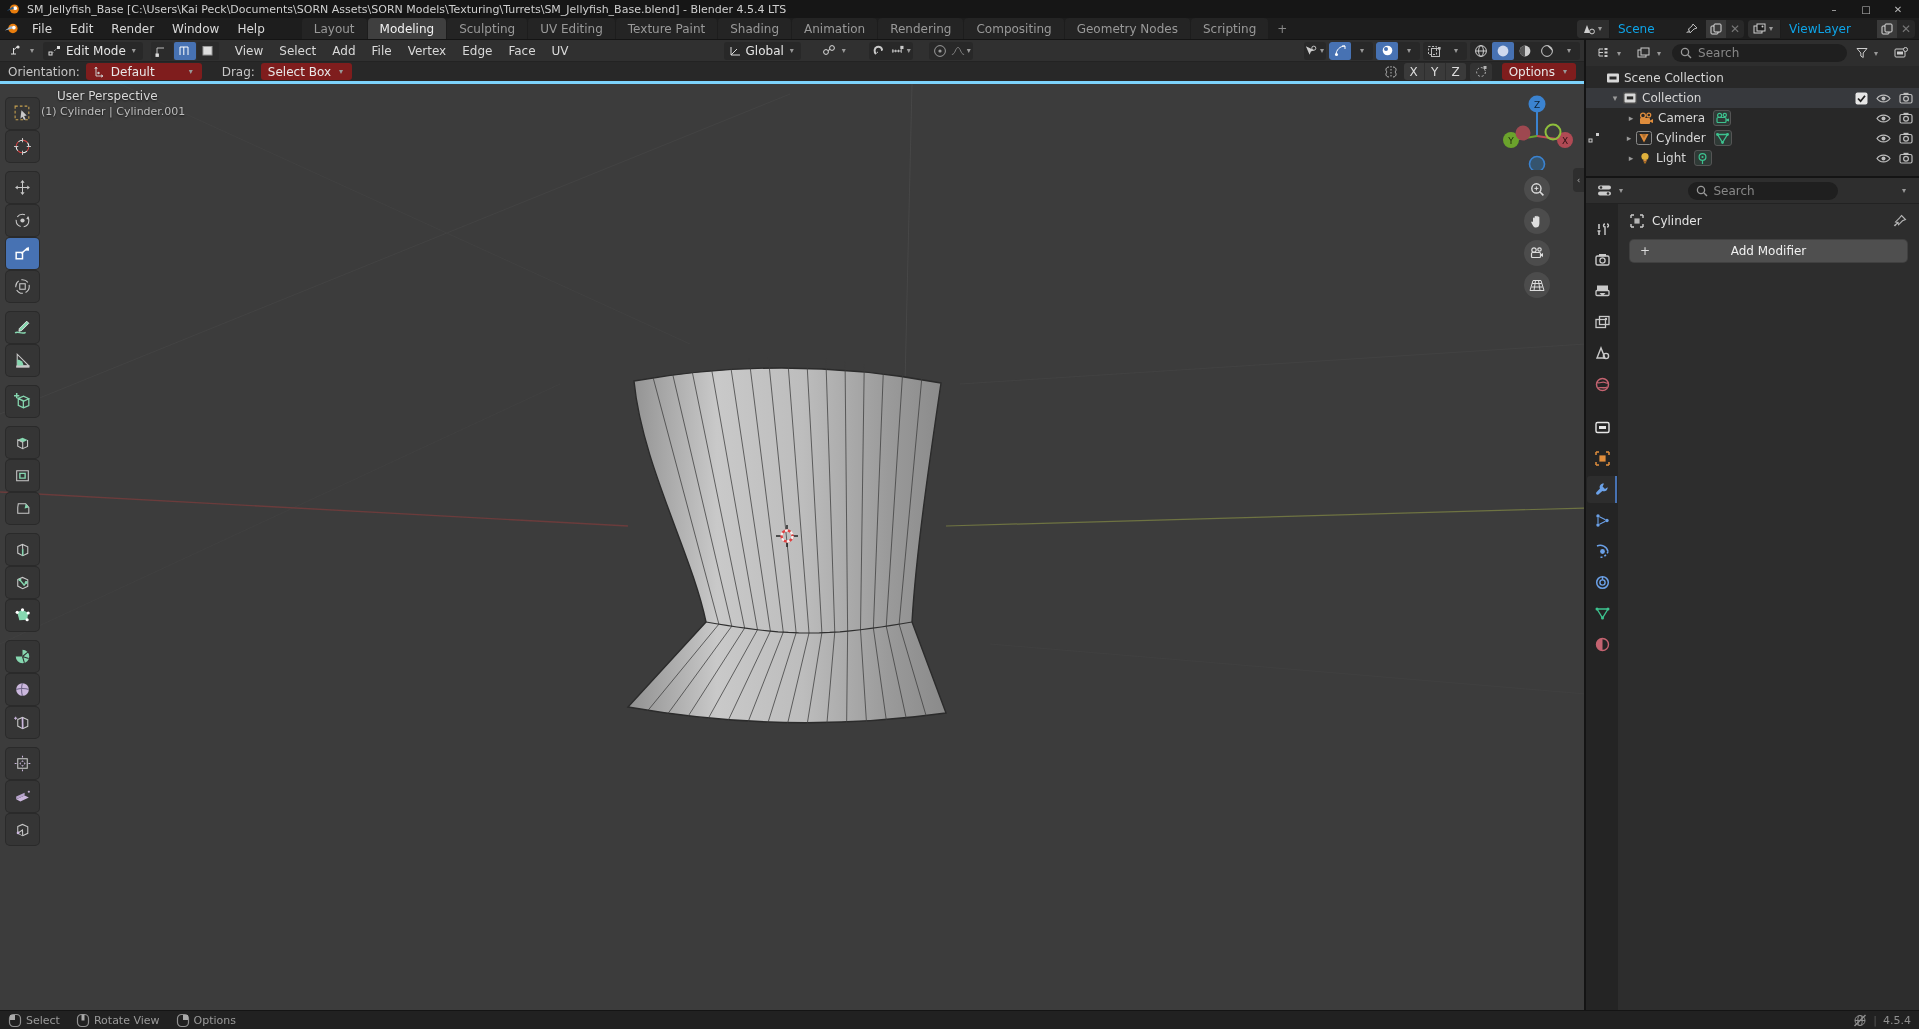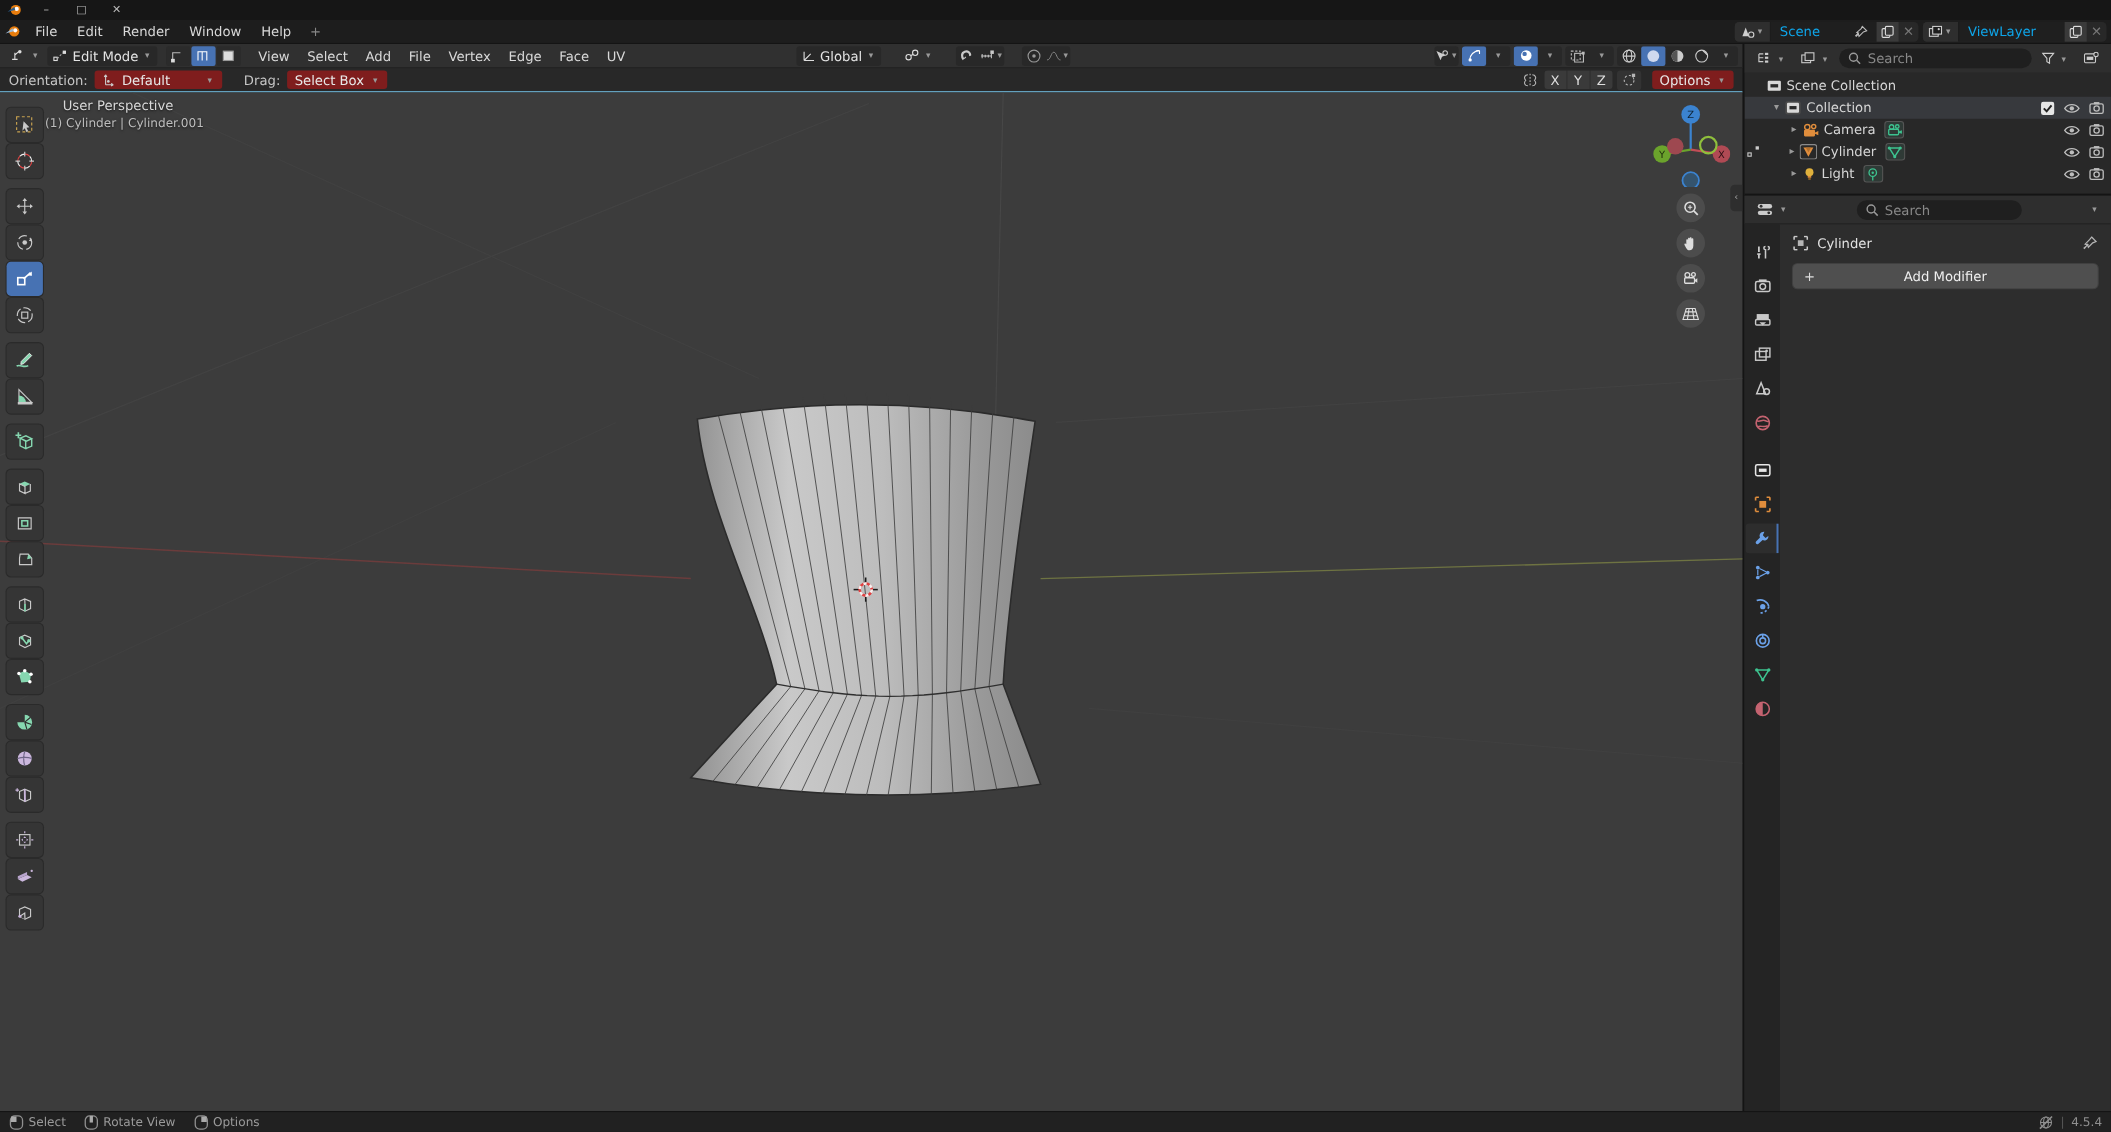--- a/index.html
+++ b/index.html
@@ -41,21 +41,21 @@
   .sel-mode.active{background:#4772b3;}
   .vp-menus{display:flex;align-items:flex-end;}
   .vp-menus .menu-item{padding:0 8px;height:18px;}
   .hdr-center{display:flex;align-items:center;gap:16px;margin-left:145px;}
   .hdr-right{margin-left:auto;display:flex;align-items:center;gap:3px;}
   .tgl{width:22px;height:18px;border-radius:2px;display:flex;align-items:center;justify-content:center;background:transparent;color:#ccc;}
   .tgl.on{background:#4772b3;color:#fff;}
   .tgl-grp{display:flex;background:#282828;border-radius:3px;overflow:hidden;}
   .chev{font-size:8px;color:#999;padding:0 2px;}
 
-  .vp-toolsettings{height:22px;background:#282828;display:flex;align-items:center;padding:0 8px;gap:6px;flex:0 0 auto;border-bottom:1px solid #7dd3fc;}
+  .vp-toolsettings{height:22px;background:#282828;display:flex;align-items:center;padding:0 8px;gap:6px;flex:0 0 auto;border-bottom:3px solid #7dd3fc;}
   .ts-label{color:#c6c6c6;}
   .ts-field{background:#7f1d1d;border-radius:3px;height:17px;display:flex;align-items:center;gap:6px;padding:0 7px;color:#e8e8e8;}
   .ts-right{margin-left:auto;display:flex;align-items:center;gap:4px;}
   .axis-btns{display:flex;gap:1px;background:#2e2e2e;border-radius:3px;overflow:hidden;}
   .axis-btn{width:20px;height:17px;display:flex;align-items:center;justify-content:center;background:#3a3a3a;color:#ddd;}
 
   .viewport{flex:1;position:relative;background:#3c3c3c;overflow:hidden;}
   .vp-overlay-text{position:absolute;left:57px;top:5px;color:#d8d8d8;text-shadow:0 1px 2px rgba(0,0,0,.6);font-size:12px;}
   .vp-overlay-sub{position:absolute;left:41px;top:21px;color:#bdbdbd;text-shadow:0 1px 2px rgba(0,0,0,.6);font-size:11px;}
 
@@ -108,20 +108,21 @@
 <body>
 
 <div id="app">
 
   <div class="titlebar">
     <svg class="blender-logo" viewBox="0 0 16 16">
       <circle cx="9.5" cy="8" r="5.2" fill="#e87d0d"></circle>
         <circle cx="10.5" cy="7" r="2.2" fill="#fff"></circle>
       <path d="M1 10 L8 5 L9 8 Z" fill="#2a5c8a"></path>
     </svg>
+    <div class="title">SM_Jellyfish_Base [C:\Users\Kai Peck\Documents\SORN Assets\SORN Models\Texturing\Turrets\SM_Jellyfish_Base.blend] - Blender 4.5.4 LTS</div>
     <div class="win-controls">
       <div class="win-btn">–</div>
       <div class="win-btn">□</div>
       <div class="win-btn">✕</div>
     </div>
   </div>
 
   <div class="topbar">
     <div class="appmenu">
       <svg width="15" height="15" viewBox="0 0 16 16">
@@ -129,20 +130,33 @@
           <circle cx="10.5" cy="7" r="2" fill="#fff"></circle>
         <path d="M1 10 L8 5 L9 8 Z" fill="#9db8d2"></path>
       </svg>
     </div>
     <div id="top-menus" style="display:flex;align-items:center;">
         <div class="menu-item">File</div>
         <div class="menu-item">Edit</div>
         <div class="menu-item">Render</div>
         <div class="menu-item">Window</div>
         <div class="menu-item">Help</div>
+      </div>
+    <div class="ws-tabs" id="ws-tabs">
+        <div class="ws-tab">Layout</div>
+        <div class="ws-tab active">Modeling</div>
+        <div class="ws-tab">Sculpting</div>
+        <div class="ws-tab">UV Editing</div>
+        <div class="ws-tab">Texture Paint</div>
+        <div class="ws-tab">Shading</div>
+        <div class="ws-tab">Animation</div>
+        <div class="ws-tab">Rendering</div>
+        <div class="ws-tab">Compositing</div>
+        <div class="ws-tab">Geometry Nodes</div>
+        <div class="ws-tab">Scripting</div>
       </div>
     <div class="ws-add">+</div>
 
     <div class="topbar-right">
       <div class="id-block">
         <div class="id-seg dd">
           <svg width="14" height="12" viewBox="0 0 14 12">
               <path d="M2 10 L5 2 L8 10 Z" fill="#cfcfcf"></path>
               <circle cx="10" cy="8.5" r="2.4" fill="none" stroke="#cfcfcf"></circle>
             </svg>

